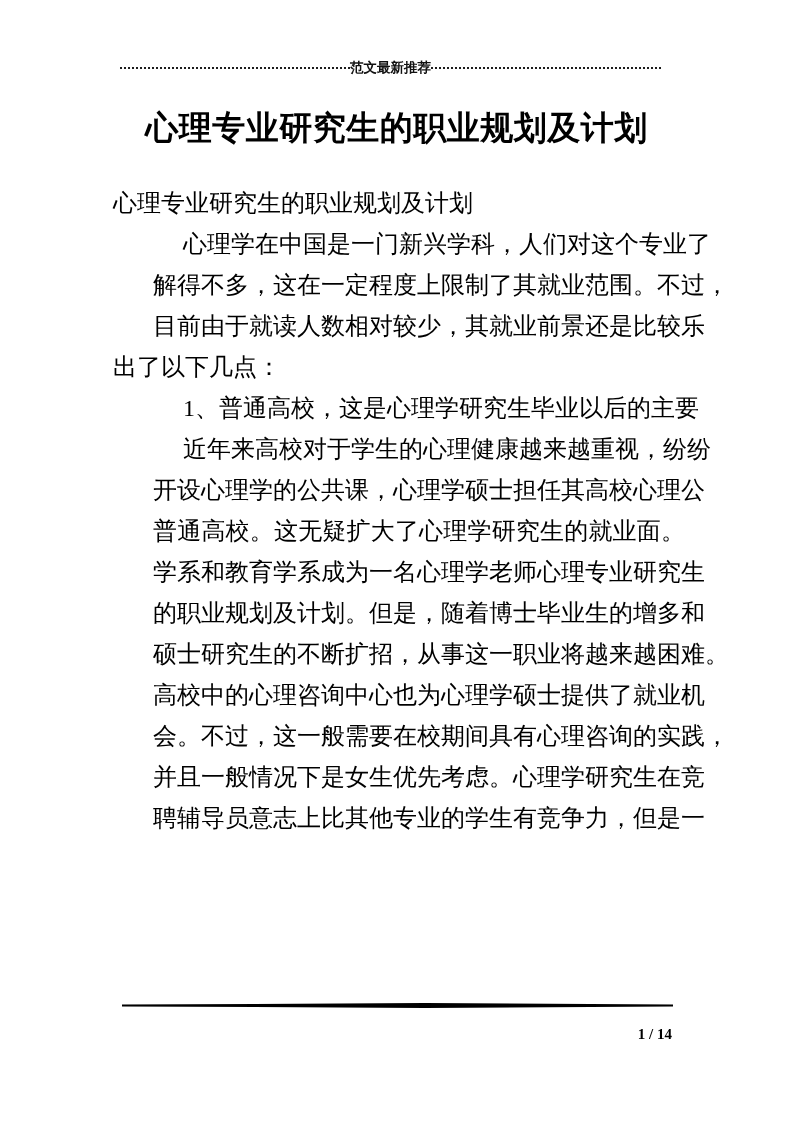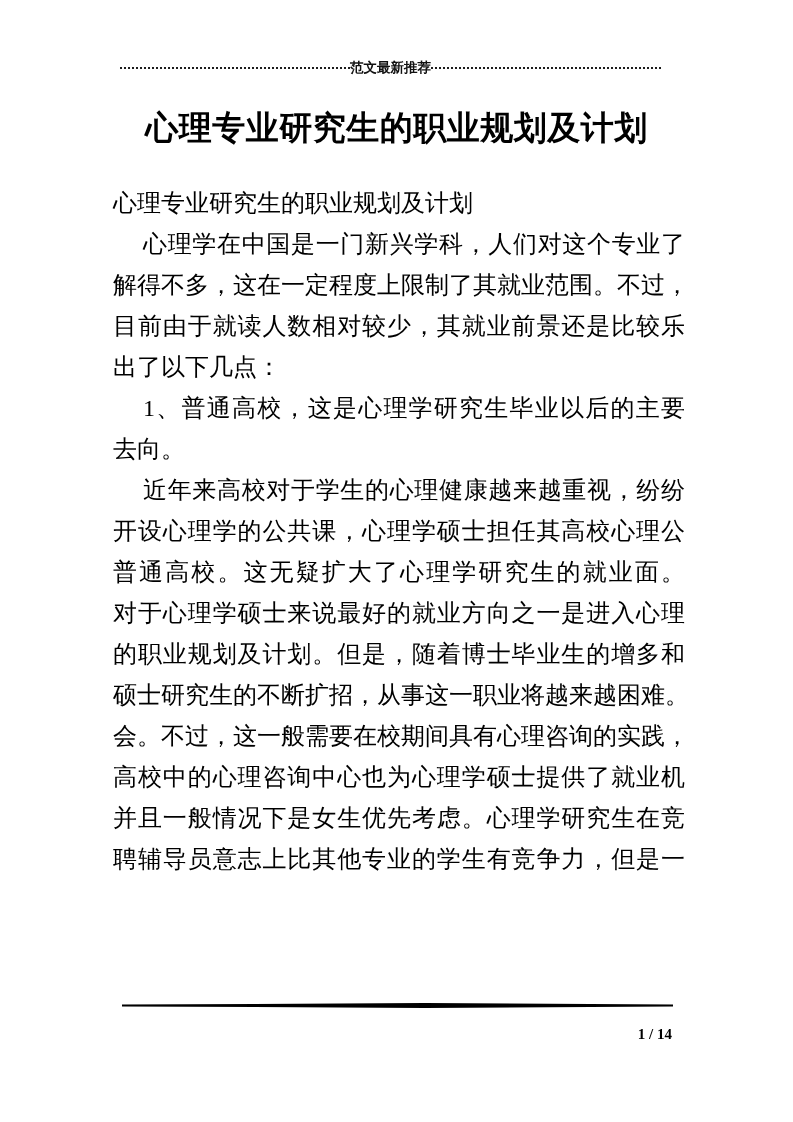--- a/index.html
+++ b/index.html
@@ -67,20 +67,21 @@
     font-size: 24px;
     color: #000000;
     white-space: nowrap;
   }
   .body-text .line.indent {
     text-indent: 30px;
   }
   .body-text .line.stretch {
     text-align: justify;
     text-align-last: justify;
+    margin-left: 40px;
   }
   
   .footer-rule {
     position: absolute;
     left: 122px;
     top: 1003px;
     width: 551px;
     height: 5px;
     background: #000000;
     clip-path: polygon(0 32%, 55% 0, 100% 32%, 100% 68%, 55% 100%, 0 68%);
@@ -109,29 +110,28 @@
 
   <div class="doc-title">心理专业研究生的职业规划及计划</div>
 
   <div class="body-text">
       <div class="line">心理专业研究生的职业规划及计划</div>
       <div class="line indent stretch">心理学在中国是一门新兴学科，人们对这个专业了</div>
       <div class="line stretch">解得不多，这在一定程度上限制了其就业范围。不过，</div>
       <div class="line stretch">目前由于就读人数相对较少，其就业前景还是比较乐</div>
       <div class="line">出了以下几点：</div>
       <div class="line indent stretch">1、普通高校，这是心理学研究生毕业以后的主要</div>
-      <div class="line">去向。</div>
       <div class="line indent stretch">近年来高校对于学生的心理健康越来越重视，纷纷</div>
       <div class="line stretch">开设心理学的公共课，心理学硕士担任其高校心理公</div>
       <div class="line stretch">普通高校。这无疑扩大了心理学研究生的就业面。</div>
-      <div class="line stretch">对于心理学硕士来说最好的就业方向之一是进入心理</div>
+      <div class="line stretch">学系和教育学系成为一名心理学老师心理专业研究生</div>
       <div class="line stretch">的职业规划及计划。但是，随着博士毕业生的增多和</div>
       <div class="line stretch">硕士研究生的不断扩招，从事这一职业将越来越困难。</div>
+      <div class="line stretch">高校中的心理咨询中心也为心理学硕士提供了就业机</div>
       <div class="line stretch">会。不过，这一般需要在校期间具有心理咨询的实践，</div>
-      <div class="line stretch">高校中的心理咨询中心也为心理学硕士提供了就业机</div>
       <div class="line stretch">并且一般情况下是女生优先考虑。心理学研究生在竞</div>
       <div class="line stretch">聘辅导员意志上比其他专业的学生有竞争力，但是一</div>
     </div>
 
   <div class="footer-rule"></div>
 
   <div class="page-number">1 / 14</div>
 
 </div>
 

